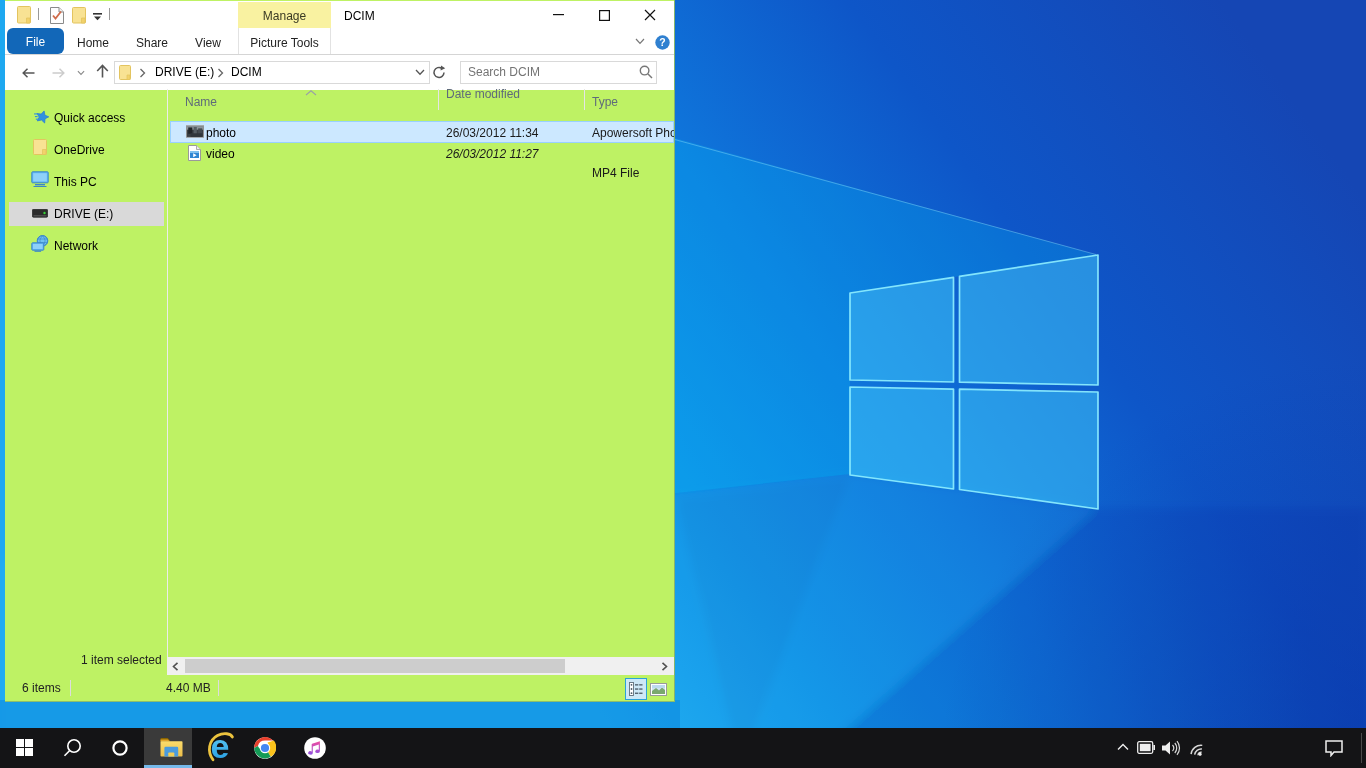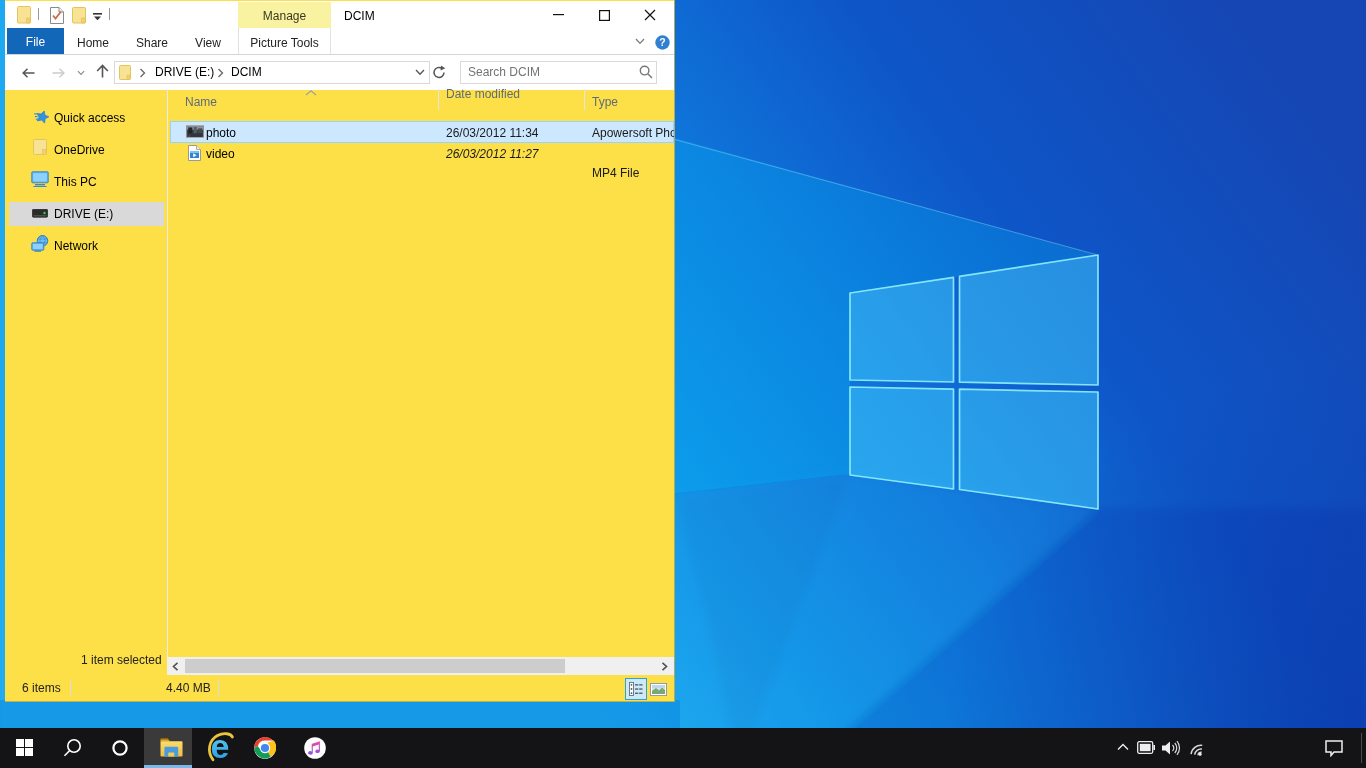--- a/index.html
+++ b/index.html
@@ -41,21 +41,21 @@
 
   <g fill="#46d4ff" fill-opacity="0.48" stroke="#8ff0ff" stroke-opacity="0.9" stroke-width="1.7" stroke-linejoin="round">
     <polygon points="850,293 953.5,277.3 953.5,382 850,380"></polygon>
     <polygon points="959.5,276.4 1098,255 1098,385 959.5,382.2"></polygon>
     <polygon points="850,387 953.5,389.1 953.5,489 850,475"></polygon>
     <polygon points="959.5,389.2 1098,392 1098,509 959.5,489.5"></polygon>
   </g>
 </svg>
 <div class="abs" style="left:0;top:700px;width:680px;height:28px;background:rgba(0,115,210,0.32)"></div>
 
-<div class="abs" id="winc" style="left:5px;top:0;width:670px;height:702px;background:#fde047;overflow:hidden;border-right:1px solid rgba(30,70,130,0.35);border-bottom:1px solid rgba(30,70,130,0.3);">
+<div class="abs" id="winc" style="left:5px;top:0;width:670px;height:702px;background:#bef264;overflow:hidden;border-right:1px solid rgba(30,70,130,0.35);border-bottom:1px solid rgba(30,70,130,0.3);">
 
   <div class="abs" style="left:0;top:0;width:669px;height:27px;background:#fff;"></div>
 
   <svg class="abs" style="left:12px;top:5px" width="15" height="18" viewBox="0 0 15 18">
     <rect x="0.5" y="0.5" width="13" height="16.5" rx="1" fill="#f8e293" stroke="#e3c45f"></rect>
     <path d="M9.5 12 h3.5 v5 h-3.5 z" fill="#f2d26b" stroke="#e3c45f" stroke-width="0.8"></path>
   </svg>
   <div class="abs" style="left:33px;top:7px;width:1px;height:12px;background:#999;"></div>
 
   <svg class="abs" style="left:45px;top:6px" width="14" height="17" viewBox="0 0 14 17">
@@ -84,21 +84,21 @@
     </svg>
   <svg class="abs" style="left:594px;top:9px" width="11" height="11" viewBox="0 0 11 11">
       <rect x="0.6" y="0.6" width="9.8" height="9.8" fill="none" stroke="#111" stroke-width="1.2"></rect>
     </svg>
   <svg class="abs" style="left:639px;top:8px" width="12" height="12" viewBox="0 0 12 12">
       <path d="M1 1 L11 11 M11 1 L1 11" stroke="#111" stroke-width="1.2"></path>
     </svg>
 
   <div class="abs" style="left:0;top:27px;width:669px;height:27px;background:#fff;border-bottom:1px solid #d5d5d5;"></div>
   <div class="abs" style="left:233px;top:27px;width:93px;height:26px;border-left:1px solid #e2e2e2;border-right:1px solid #e2e2e2;"></div>
-  <div class="abs" style="left:2px;top:27px;width:57px;height:26px;background:#1267b8;color:#fff;text-align:center;line-height:29px;">File</div>
+  <div class="abs" style="left:2px;top:27px;width:57px;height:26px;background:#1267b8;color:#fff;text-align:center;line-height:29px;border-radius:6px;">File</div>
   <div class="abs" style="left:72px;top:29px;width:32px;text-align:center;line-height:26px;color:#232323;">Home</div>
   <div class="abs" style="left:131px;top:29px;width:32px;text-align:center;line-height:26px;color:#232323;">Share</div>
   <div class="abs" style="left:188px;top:29px;width:30px;text-align:center;line-height:26px;color:#232323;">View</div>
   <div class="abs" style="left:234px;top:29px;width:91px;text-align:center;line-height:26px;color:#232323;">Picture Tools</div>
   <svg class="abs" style="left:630px;top:37px" width="10" height="7" viewBox="0 0 10 7">
       <path d="M1 1 L5 5.4 L9 1" fill="none" stroke="#777" stroke-width="1.2"></path>
     </svg>
   <svg class="abs" style="left:650px;top:34px" width="15" height="15" viewBox="0 0 15 15">
     <circle cx="7.5" cy="7.5" r="7.2" fill="#2f80d0"></circle>
     <text x="7.5" y="11.3" font-size="10.5" font-weight="bold" fill="#fff" text-anchor="middle" font-family="Liberation Sans">?</text>

